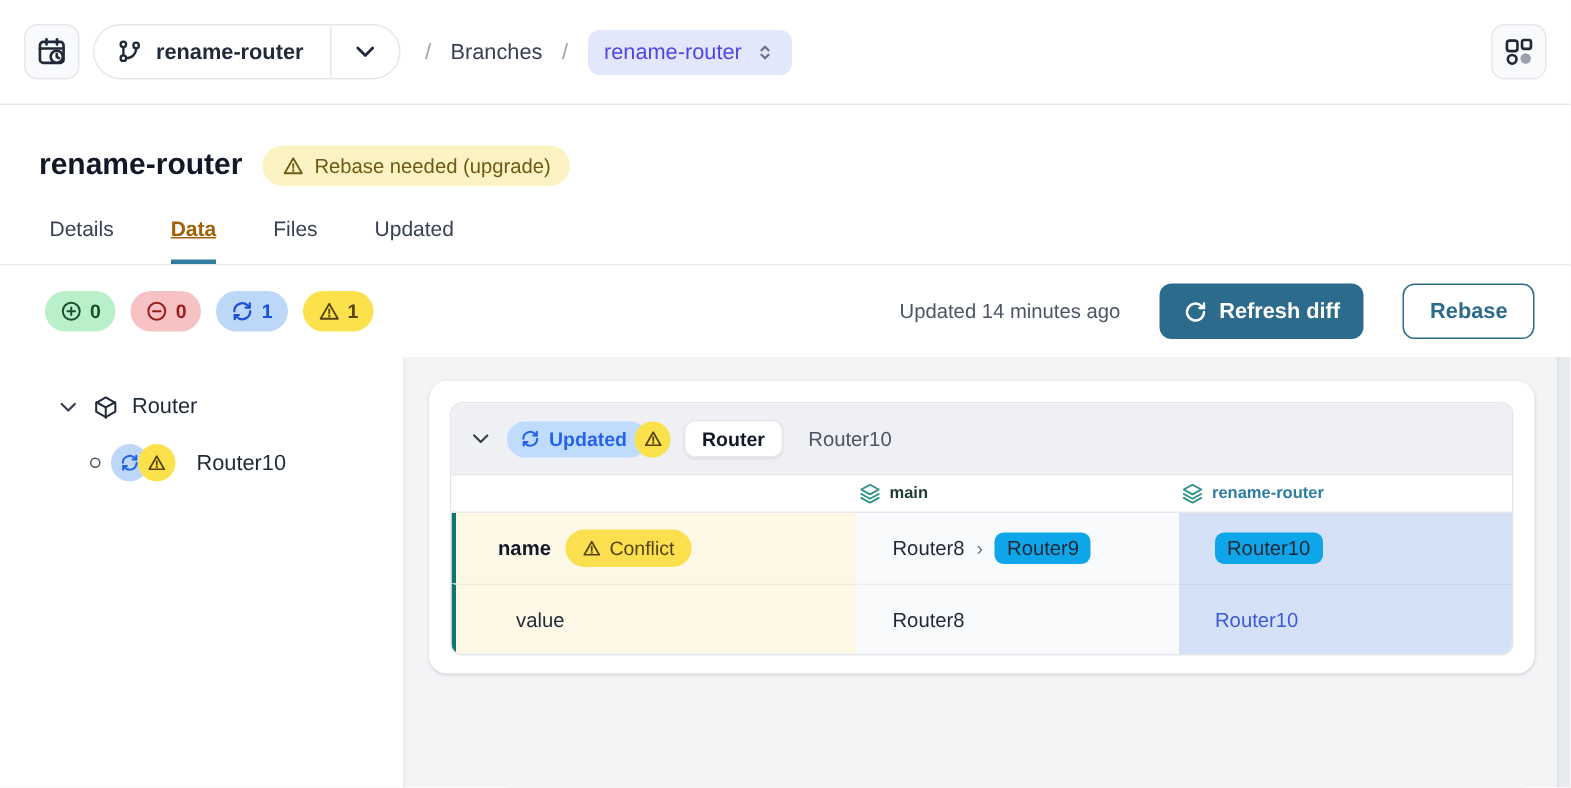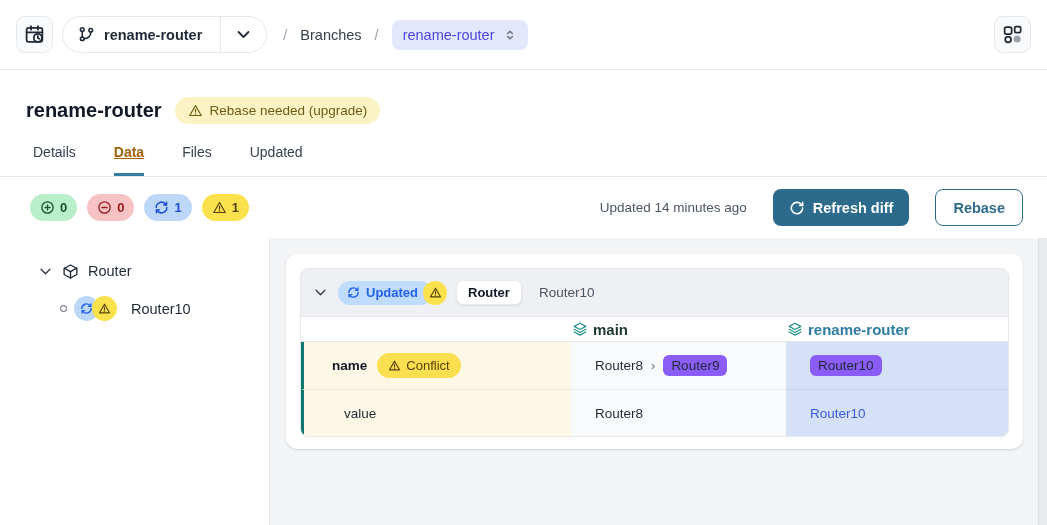--- a/index.html
+++ b/index.html
@@ -77,33 +77,33 @@
     height:24px; border-radius:12px; padding:0 14px 0 9px; font-size:13px; font-weight:600; margin-left:10px; }
   .warn-circle { width:24px; height:24px; border-radius:50%; background:#fbe24d;
     display:flex; align-items:center; justify-content:center; margin-left:-9px; position:relative; }
   .type-badge { background:#fff; border:1px solid #e7e9ec; box-shadow:0 1px 2px rgba(0,0,0,.09);
     border-radius:7px; height:25px; padding:0 11px; display:flex; align-items:center;
     font-size:13px; font-weight:700; color:#111827; margin-left:9px; }
   .panel-title { margin-left:17px; font-size:13.5px; color:#4b5563; }
 
   .thead, .trow { display:grid; grid-template-columns:270px 215px 1fr; }
   .thead { height:25px; background:#fff; border-bottom:1px solid #e5e7eb; align-items:center; }
-  .th { display:flex; align-items:center; gap:6px; font-size:15px; font-weight:700; padding-left:2px; }
+  .th { display:flex; align-items:center; gap:6px; font-size:11px; font-weight:700; padding-left:2px; }
   .th-base { color:#1e3b33; }
   .th-branch { color:#2e7da3; }
   .trow { height:47px; }
   .cell { display:flex; align-items:center; font-size:13.5px; }
   .cell-label { background:#fdf8e5; border-left:3px solid #0f766e; padding-left:28px; gap:10px; }
   .field-strong { font-weight:700; color:#111827; }
   .field-plain { color:#1f2937;margin-left:12px; }
   .conflict-pill { display:flex; align-items:center; gap:5px; background:#fbdf4f; color:#57420a;
     height:25px; border-radius:13px; padding:0 11px; font-size:13px; }
   .cell-base { background:#f8fafc; padding-left:24px; gap:8px; color:#1f2937; }
   .cell-branch { background:#d5e1f7; padding-left:24px; }
-  .hl { background:#8b5cf6; border-radius:6px; padding:3px 8px; color:#1f2937; }
+  .hl { background:#0ea5e9; border-radius:6px; padding:3px 8px; color:#1f2937; }
   .arrow { color:#6b7280; font-size:13px; }
   .branch-text { color:#3b5bdb; }
   .trow + .trow .cell { border-top:1px solid rgba(0,0,0,.05); }
 
   .scroll-strip { position:absolute; top:0; right:0; bottom:0; width:9px;
     background:#e8eaed; border-left:1px solid #dde0e4; }
 </style>
 </head>
 <body>
 

